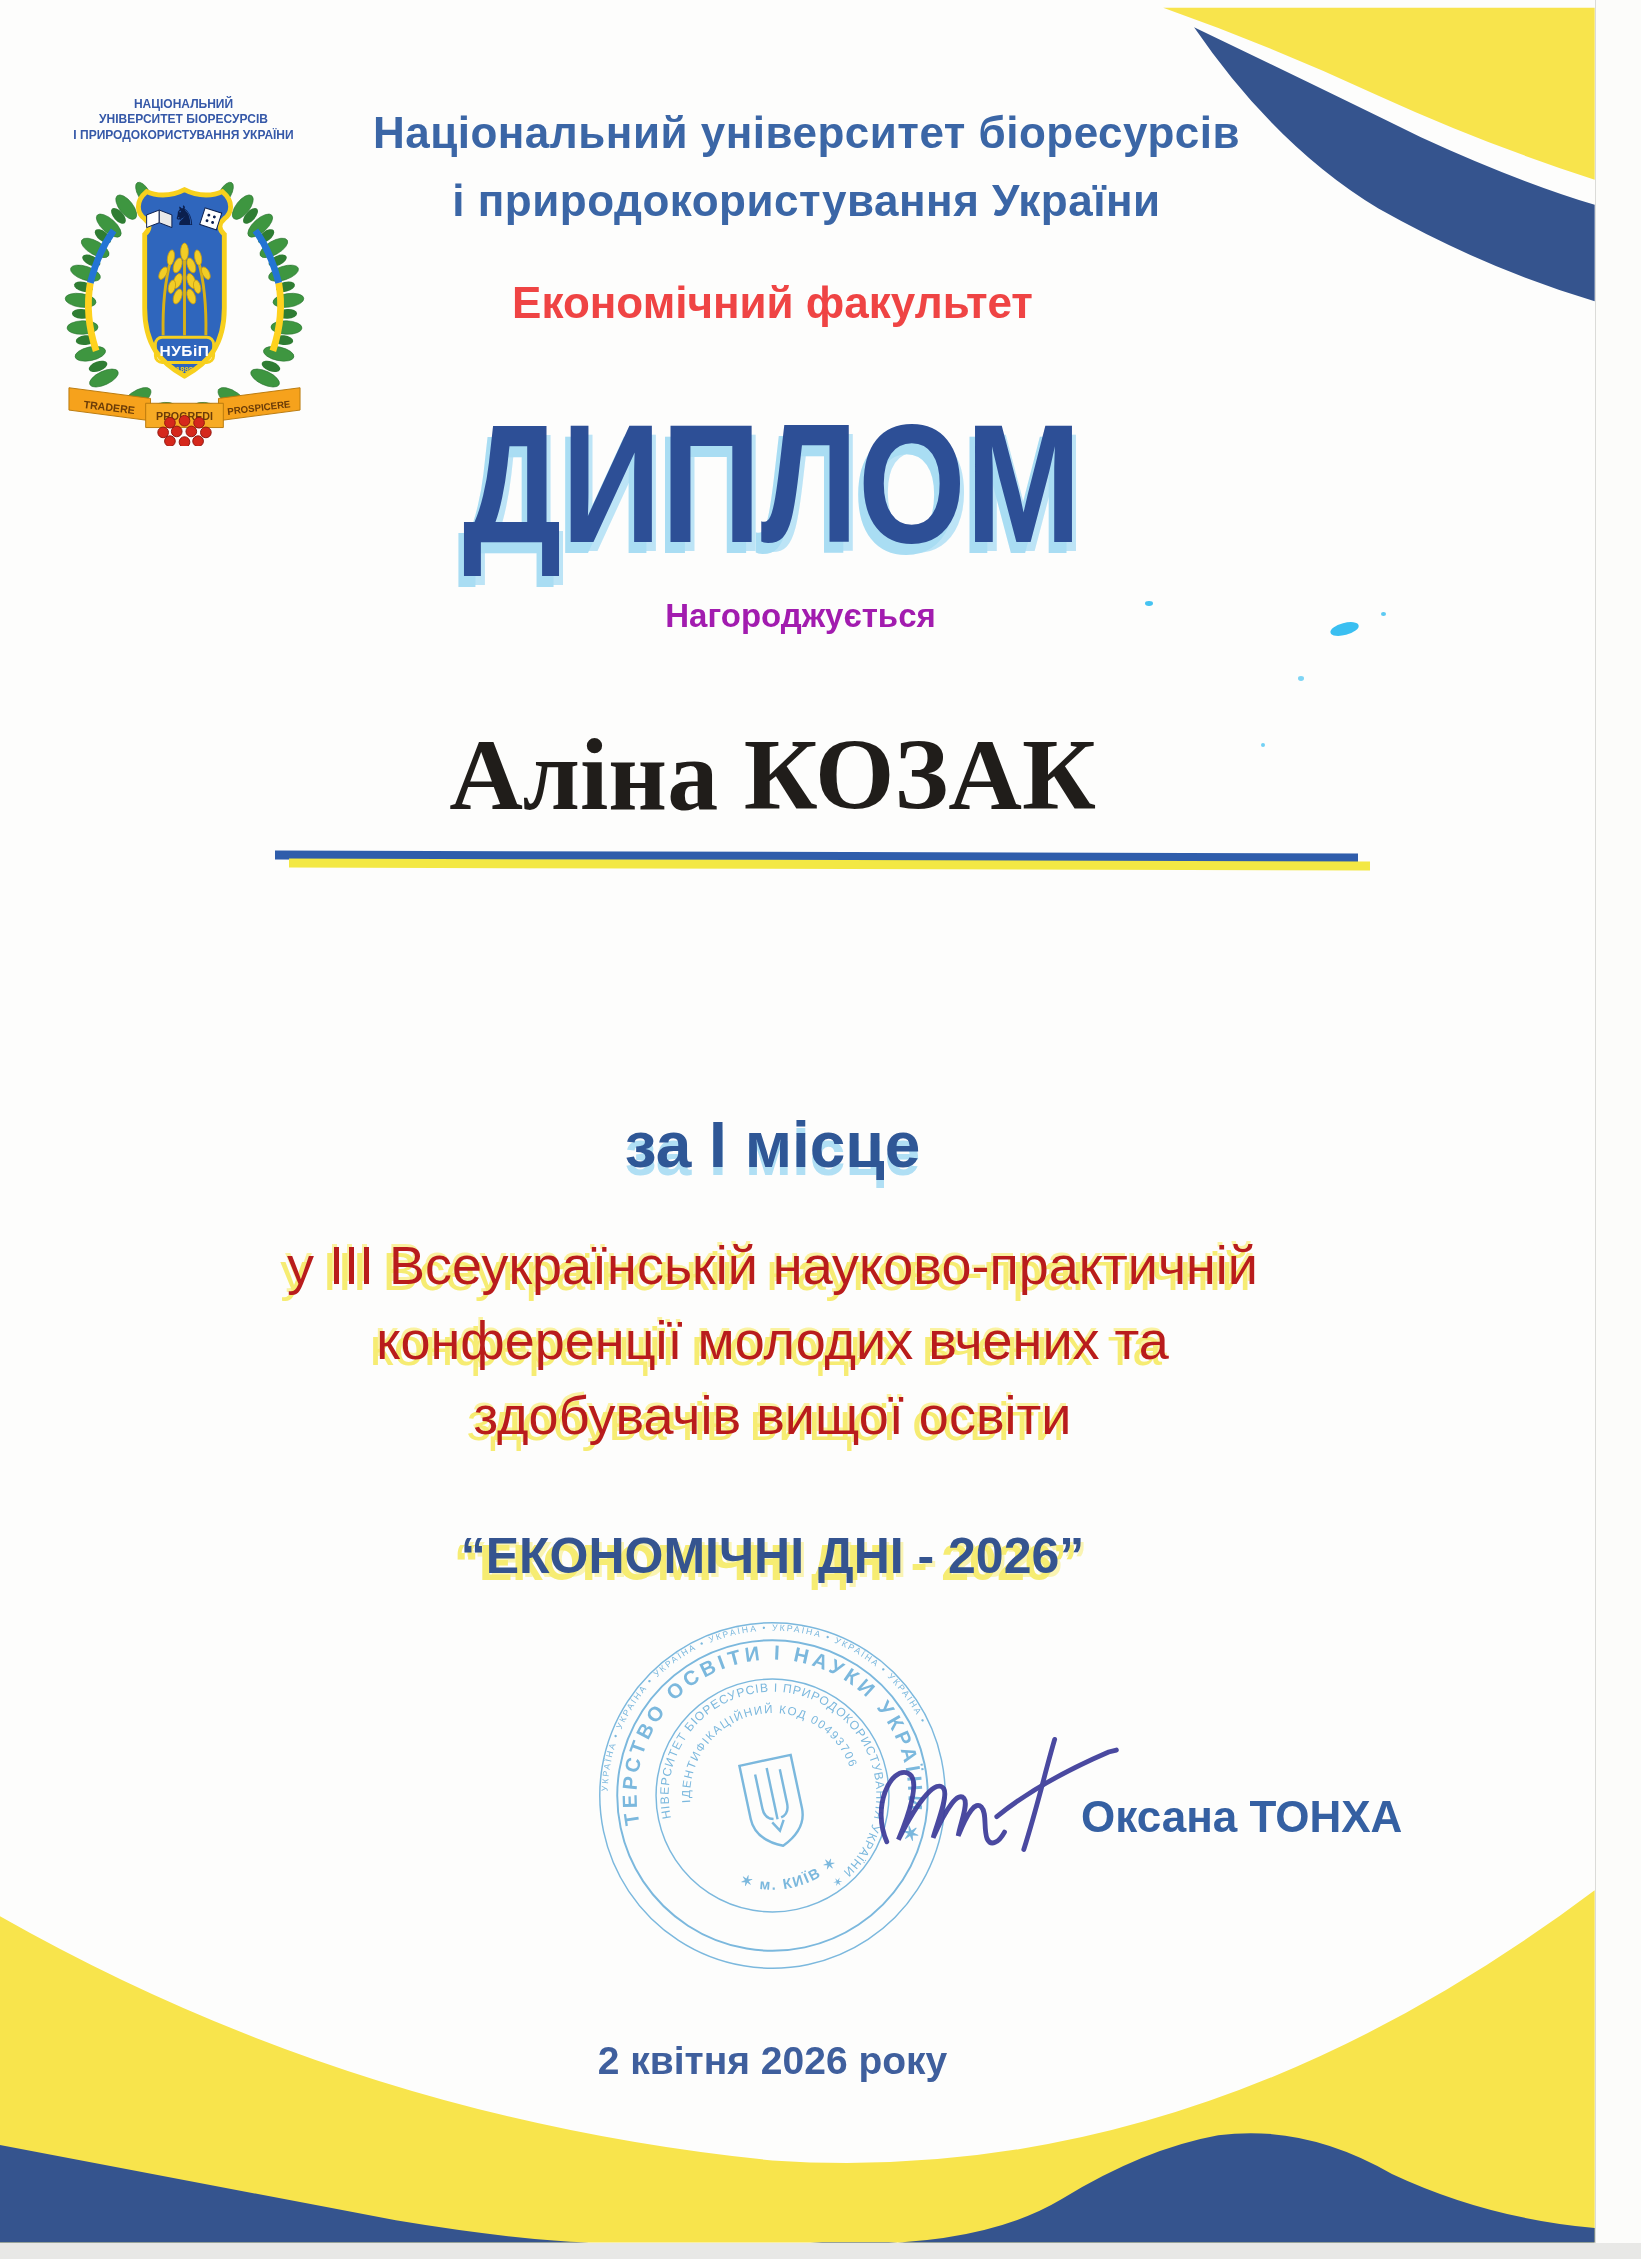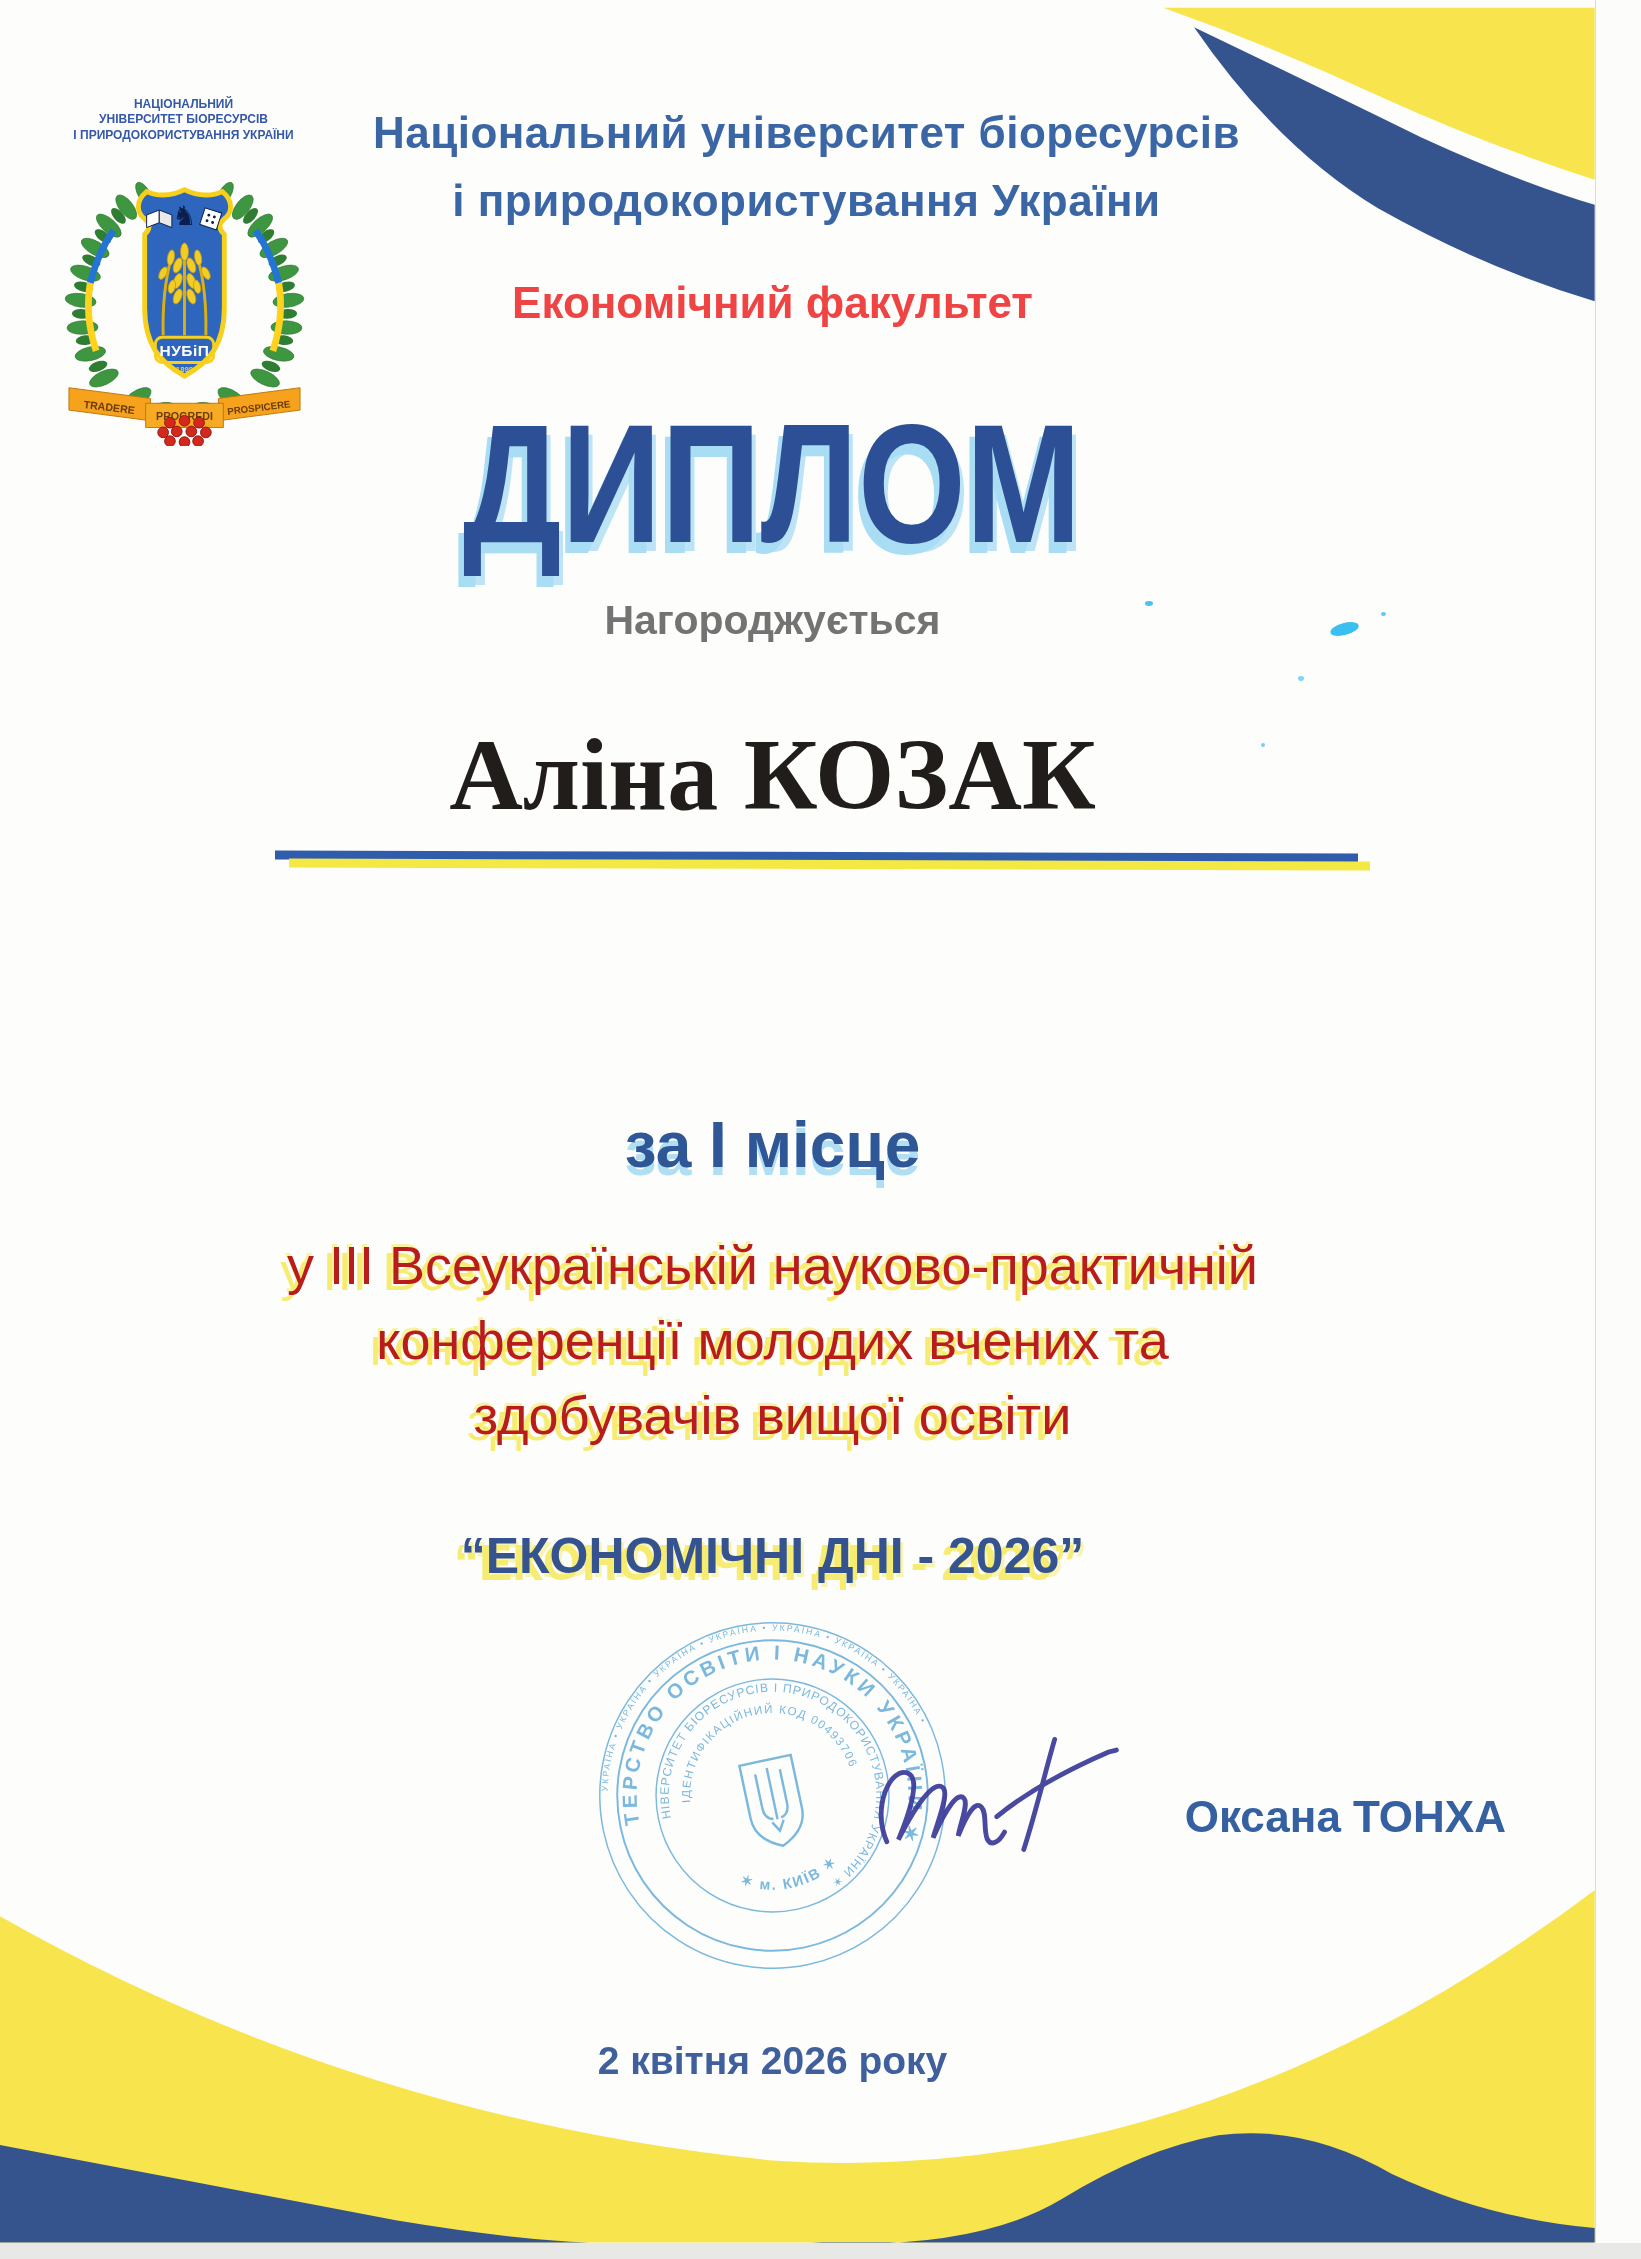--- a/index.html
+++ b/index.html
@@ -9,21 +9,21 @@
     font-family:"Liberation Sans", sans-serif;
   }
   .abs{position:absolute;}
   .ctr{left:0; width:1545px; text-align:center;}
   
   .hdr{font-weight:bold; font-size:44px; color:#3b66a6; letter-spacing:0.5px;margin-left:34px;}
   .faculty{font-weight:bold; font-size:44px; color:#ef4444;}
   .title{font-weight:bold; font-size:169px; color:#2d4f96; line-height:1;
          text-shadow:-6.8px 10.6px 0 #a9ddf3, 4.8px 8.7px 0 #bce4f6;}
   .title-inner{display:inline-block; transform:scaleX(0.82); transform-origin:50% 50%;}
-  .award-label{font-weight:bold; font-size:41px; color:#737373;}
+  .award-label{font-weight:bold; font-size:33px; color:#a21caf;padding-left:28px;}
   .name{font-family:"Liberation Serif", serif; font-weight:bold; font-size:102px; color:#201d1a;text-align:center;}
   .place{font-weight:bold; font-size:64px; color:#2f5796;
          text-shadow:0 7.7px 0 #b0dff4;}
   .event{font-weight:normal; font-size:54px; color:#b91c1c; line-height:75px;
          text-shadow:-6.8px 5.8px 0 #f6ec72, -1.9px -2.9px 0 rgba(248,238,130,0.75);}
   .event-title{font-weight:bold; font-size:50px; color:#35548f;
          text-shadow:-6.8px 6.8px 0 #f6ec72, 2.9px 3.9px 0 rgba(248,238,130,0.6);}
   .role{font-weight:bold; font-size:42px; color:#33589c; line-height:68px;}
   .signer{font-weight:bold; font-size:44px; color:#3560a2;}
   .date{font-weight:bold; font-size:39px; color:#3f5f9d;}
@@ -260,21 +260,21 @@
   <svg class="abs" style="left:850px; top:1724px;" width="309" height="164" viewBox="0 0 320 170">
     <g fill="none" stroke="#3b3a99" stroke-width="5" stroke-linecap="round" opacity="0.92">
       <path d="M 38,122 C 22,86 42,44 60,51 C 74,57 60,96 50,120 C 72,76 90,57 97,67
                C 102,75 90,103 86,118 C 100,86 112,70 118,77 C 123,83 114,103 112,116
                C 122,91 130,80 136,86 C 142,92 138,109 142,119 C 146,127 154,123 160,112"></path>
       <path d="M 152,96 C 184,70 224,48 268,29 L 276,27"></path>
       <path d="M 212,16 C 202,50 194,86 180,130"></path>
     </g>
   </svg>
 
-  <div class="abs signer" style="left:1081px; top:1792px; width:425px; text-align:right;">Оксана ТОНХА</div>
+  <div class="abs signer" style="left:1081px; top:1792px; width:425px; text-align:left;">Оксана ТОНХА</div>
 
   <div class="abs ctr date" style="top:2039px;">2 квітня 2026 року</div>
 
   <div class="abs edge-right" style="left:1595px; top:0; width:46px; height:2243px;"></div>
   <div class="abs edge-bottom" style="left:0; top:2243px; width:1641px; height:16.4px;"></div>
 
 </div>
 
 
 </body></html>

